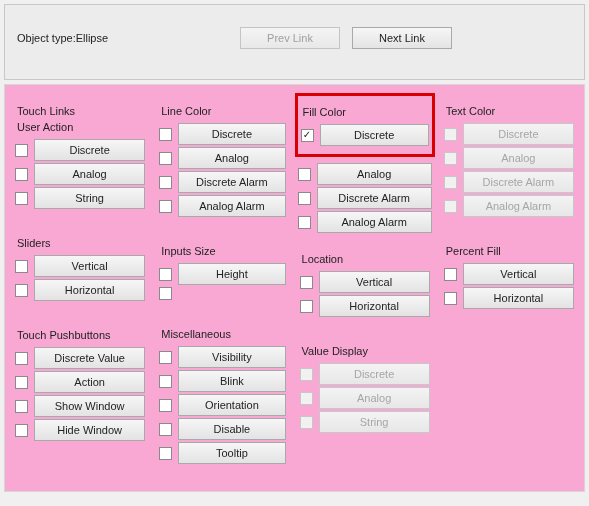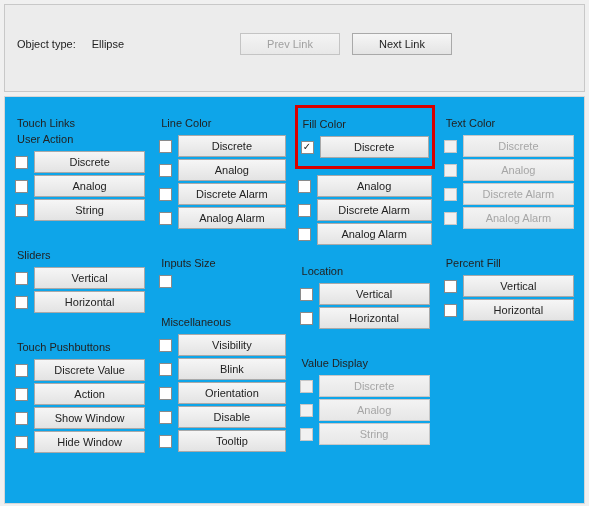--- a/index.html
+++ b/index.html
@@ -12,23 +12,23 @@
   height: 506px;
   overflow: hidden;
 }
 .top-panel {
   margin: 4px;
   border: 1px solid #c8c8c8;
   background: #ececec;
   padding: 8px 12px 16px 12px;
   display: flex;
   align-items: center;
-  gap: 16px;
+  gap: 0;
   position: relative;
-  height: 88px;
+  height: 76px;
 }
 .label { color: #222; }
 .btn {
   background: linear-gradient(#f6f6f6,#e4e4e4);
   border: 1px solid #a9a9a9;
   font-size: 11px;
   padding: 4px 0;
   cursor: pointer;
   color: #222;
   width: 100px;
@@ -36,21 +36,21 @@
 }
 .btn.disabled {
   color: #a0a0a0;
   border-color: #c4c4c4;
   background: linear-gradient(#f4f4f4,#e8e8e8);
   cursor: default;
 }
 .main-area {
   margin: 2px 4px;
   border: 1px solid #d6d6d6;
-  background: #0ea5e9;
+  background: #f9a8d4;
   padding: 6px 4px 10px 4px;
   display: flex;
   gap: 2px;
   height: 408px;
 }
 .col { display: flex; flex-direction: column; }
 .col1 { width: 144px; }
 .col2 { width: 140px; }
 .col3 { width: 144px; }
 .col4 { width: 144px; }
@@ -188,20 +188,24 @@
         </div>
       <div class="row">
           <span class="chk"></span>
           <button class="item-btn">Analog Alarm</button>
         </div>
     </div>
     <div class="group">
       <div class="group-title">Inputs Size</div>
       <div class="row">
           <span class="chk"></span>
+          <button class="item-btn">Height</button>
+        </div>
+      <div class="row">
+          <span class="chk"></span>
         </div>
     </div>
     <div class="group">
       <div class="group-title">Miscellaneous</div>
       <div class="row">
           <span class="chk"></span>
           <button class="item-btn">Visibility</button>
         </div>
       <div class="row">
           <span class="chk"></span>

